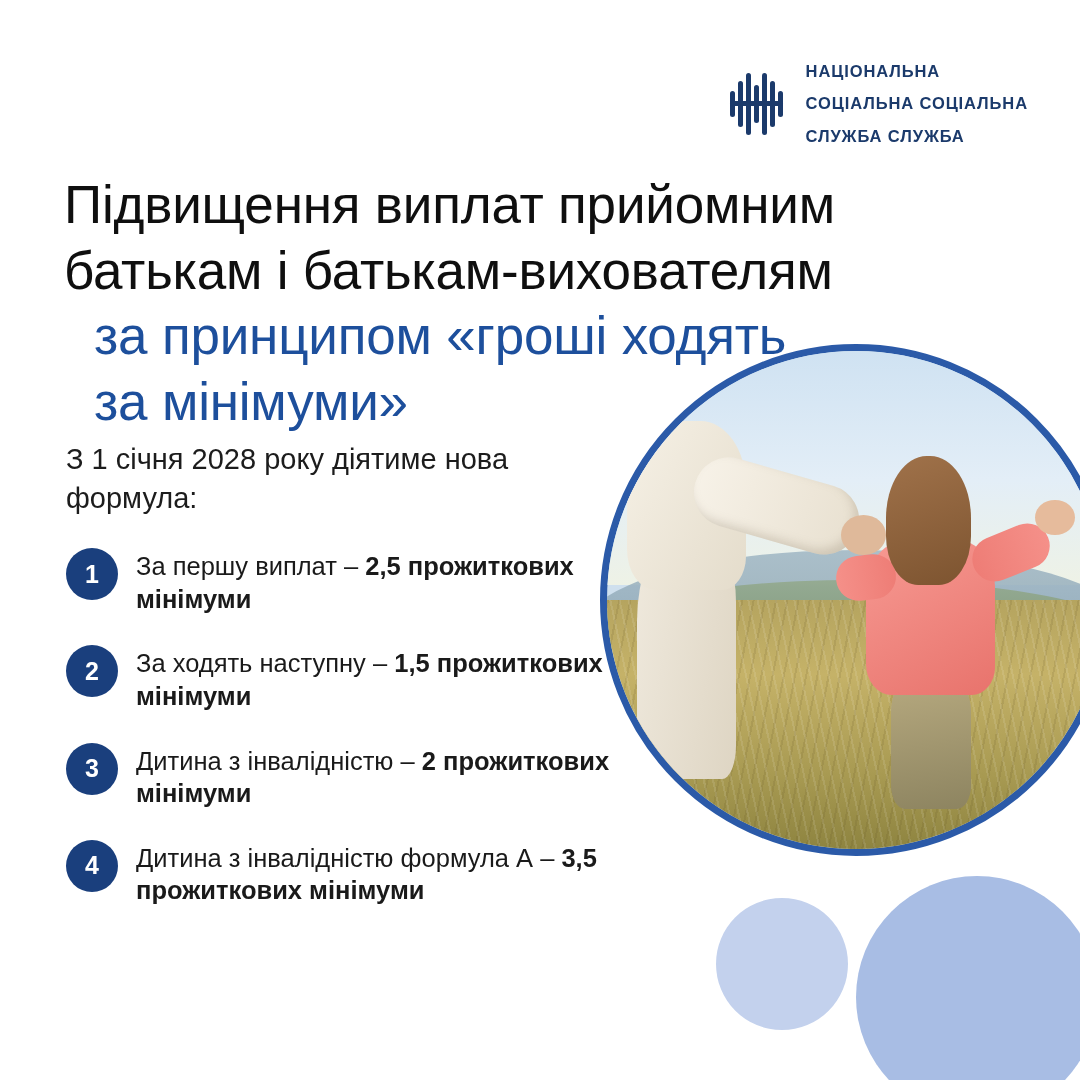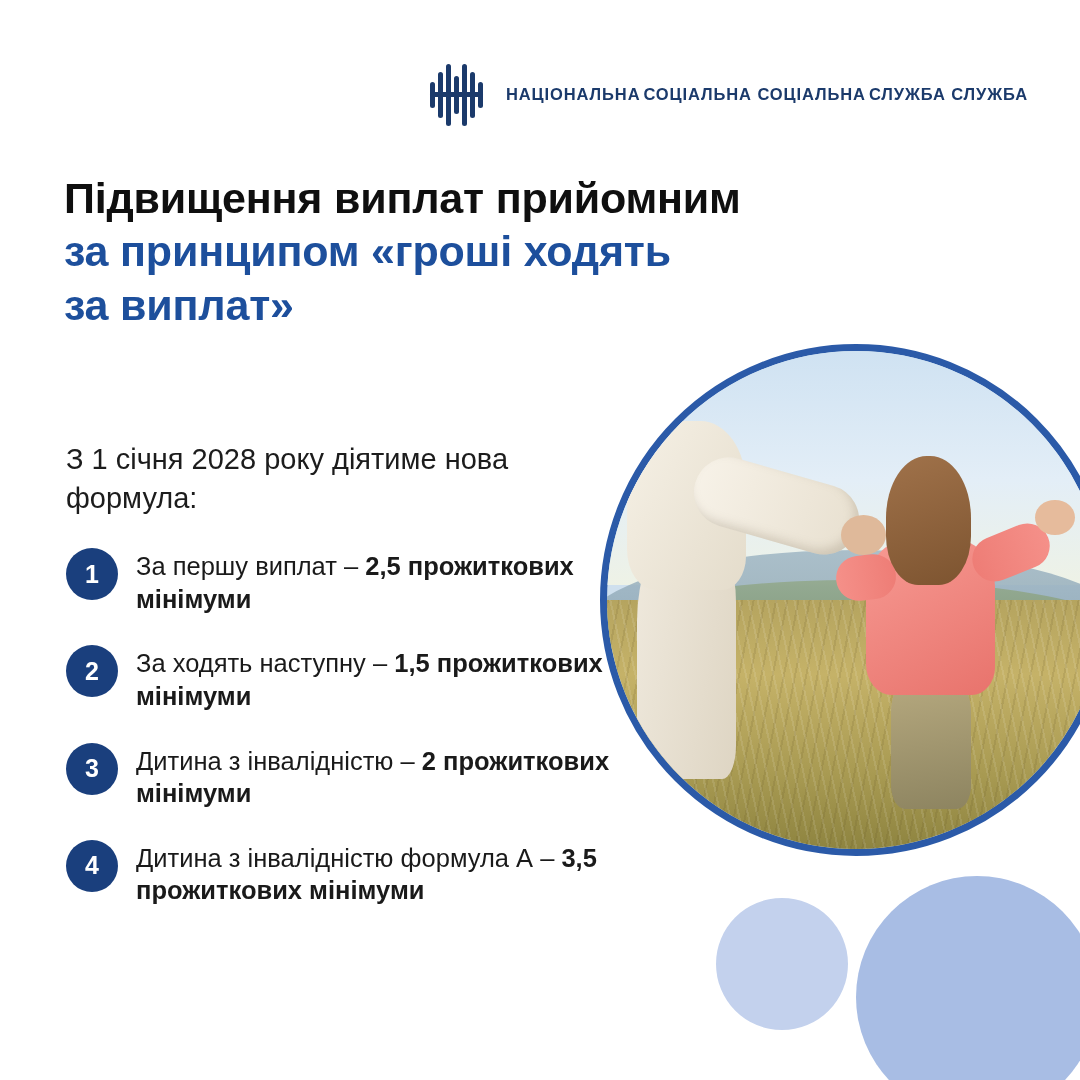--- a/index.html
+++ b/index.html
@@ -29,48 +29,48 @@
     align-items: center;
     gap: 16px;
   }
   .logo-mark {
     width: 62px;
     height: 66px;
     display: block;
   }
   .logo-text {
     display: flex;
-    gap: 3px;
-    align-items: center;
+    flex-direction: column;
+    gap: 13px;
   }
   .logo-line {
     font-size: 16.5px;
     font-weight: bold;
     letter-spacing: 0.9px;
     color: #1b3a6b;
     line-height: 1.18;
     white-space: nowrap;
   }
 
   
   .headline {
     position: absolute;
     left: 64px;
     top: 172px;
     width: 830px;
   }
   .headline-line {
-    font-size: 43px;
-    font-weight: bold;
+    font-size: 53px;
+    font-weight: normal;
     line-height: 1.24;
     letter-spacing: -0.2px;
     color: #0f0f0f;
     white-space: nowrap;
   }
-  .headline-line.accent { color: #1d4f9c; }
+  .headline-line.accent { color: #1d4f9c; margin-left: 30px; }
 
   
   .subtitle {
     position: absolute;
     left: 66px;
     top: 440px;
     width: 520px;
     font-size: 29px;
     line-height: 1.34;
     color: #1c1c1c;
@@ -246,22 +246,23 @@
     </svg>
     <div class="logo-text">
       <div class="logo-line">НАЦІОНАЛЬНА</div>
       <div class="logo-line">СОЦІАЛЬНА СОЦІАЛЬНА</div>
       <div class="logo-line">СЛУЖБА СЛУЖБА</div>
     </div>
   </div>
 
   <div class="headline">
     <div class="headline-line">Підвищення виплат прийомним</div>
+    <div class="headline-line">батькам і батькам-вихователям</div>
     <div class="headline-line accent">за принципом «гроші ходять</div>
-    <div class="headline-line accent">за виплат»</div>
+    <div class="headline-line accent">за мінімуми»</div>
   </div>
 
   <div class="subtitle">З 1 січня 2028 року діятиме нова формула:</div>
 
   <div class="points">
 
     <div class="point">
       <div class="badge">1</div>
       <div class="point-text">
         <span>За першу виплат – </span><b>2,5 прожиткових мінімуми</b>

